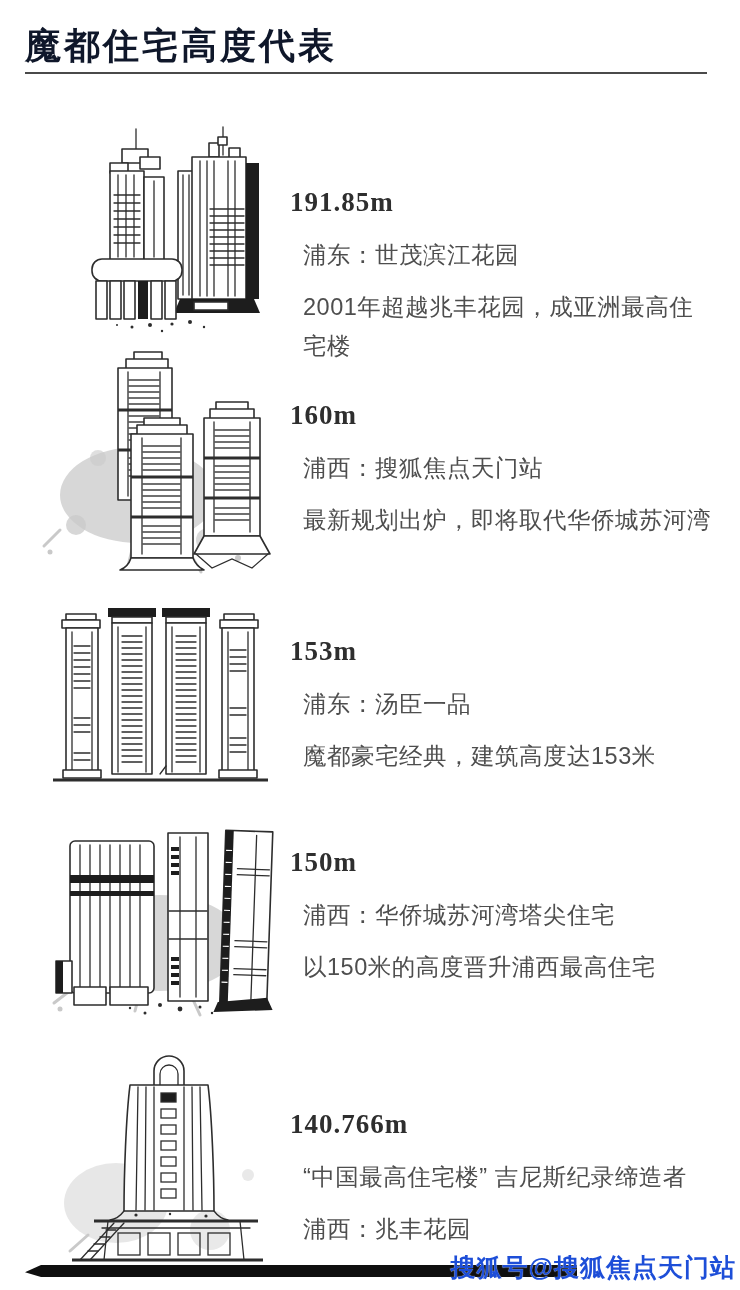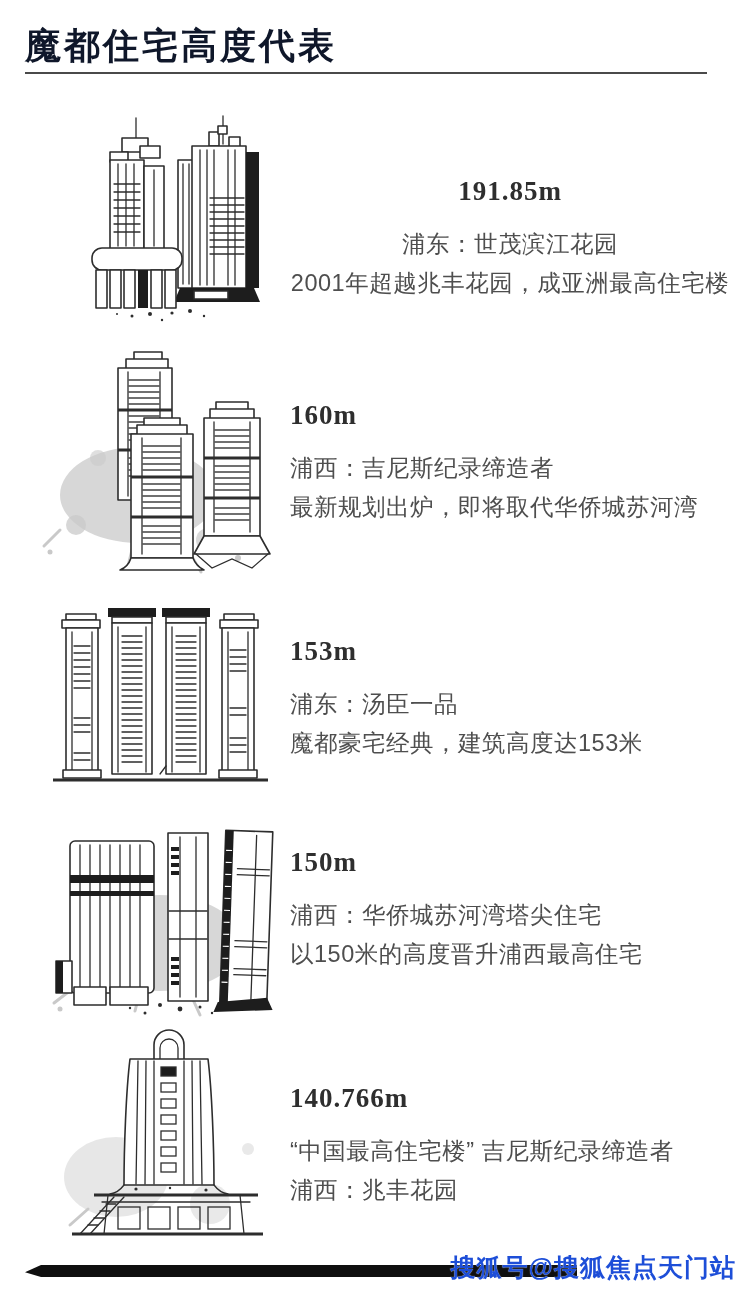--- a/index.html
+++ b/index.html
@@ -15,21 +15,21 @@
     position:absolute;left:25px;top:72px;width:682px;height:2px;background:#4a4a4a;
   }
   .section{position:absolute;left:0;width:740px;}
   .illus{position:absolute;}
   .txt{position:absolute;left:290px;width:440px;}
   .height-val{
     font-family:"Liberation Serif","DejaVu Serif",serif;
     font-weight:bold;font-size:27px;color:#2e2e2e;margin:0 0 18px 0;letter-spacing:1px;
   }
   .line{
-    font-size:23.5px;color:#4e4e4e;line-height:39px;margin:0;letter-spacing:0.5px;
+    font-size:23.5px;color:#4e4e4e;line-height:39px;margin:13px;letter-spacing:0.5px;
   }
   .footer-bar{
     position:absolute;left:25px;top:1265px;width:552px;height:12px;background:#0f0f0f;
     clip-path:polygon(0 60%,16px 0,100% 0,100% 100%,16px 100%);
   }
   .watermark{
     position:absolute;right:4px;top:1251px;
     font-size:25px;font-weight:bold;color:#1d4ed8;letter-spacing:1px;
     text-shadow:0 0 1px #fff;
   }
@@ -41,21 +41,21 @@
   .splat{fill:#c9c9c9;stroke:none;}
   .splat-line{stroke:#c9c9c9;stroke-width:3;fill:none;stroke-linecap:round;}
   .dot{fill:#2d2d2d;stroke:none;}
 </style>
 </head>
 <body>
 
 <div class="page-title">魔都住宅高度代表</div>
 <div class="title-underline"></div>
 
-<div class="section" style="top:100px;height:235px;text-align:center;">
+<div class="section" style="top:111px;height:235px;">
   <div class="illus" style="left:42px;top:8px;">
     <svg width="240" height="218" viewBox="0 0 240 218">
 
       <line class="ink-line" x1="181" y1="8" x2="181" y2="36"></line>
       <rect class="ink" x="167" y="24" width="10" height="14"></rect>
       <rect class="ink" x="187" y="29" width="11" height="10"></rect>
       <rect class="ink" x="176" y="18" width="9" height="8"></rect>
       <rect class="ink" x="136" y="52" width="16" height="128"></rect>
       <line class="ink-line" x1="141" y1="56" x2="141" y2="176"></line>
       <line class="ink-line" x1="147" y1="56" x2="147" y2="176"></line>
@@ -209,21 +209,21 @@
           <line x1="177" y1="180" x2="211" y2="180"></line>
       </g>
       <line class="ink-thick" x1="166" y1="118" x2="222" y2="118"></line>
       <line class="ink-thick" x1="166" y1="158" x2="222" y2="158"></line>
       <path class="ink" d="M166 196 L156 214 L232 214 L222 196 Z"></path>
       <path class="ink-line" d="M158 214 L174 228 L194 219 L214 228 L230 214"></path>
     </svg>
   </div>
   <div class="txt" style="top:62px;">
     <p class="height-val">160m</p>
-    <p class="line">浦西：吉尼斯纪录缔造者</p>
+    <p class="line">浦西：搜狐焦点天门站</p>
     <p class="line">最新规划出炉，即将取代华侨城苏河湾</p>
   </div>
 </div>
 
 <div class="section" style="top:592px;height:210px;">
   <div class="illus" style="left:48px;top:6px;">
     <svg width="225" height="195" viewBox="0 0 225 195">
       <line class="ink-thick" x1="5" y1="182" x2="220" y2="182"></line>
 
       <rect class="ink" x="18" y="16" width="30" height="6"></rect>
@@ -420,21 +420,21 @@
         <circle class="dot" cx="172" cy="202" r="1.2"></circle>
     </svg>
   </div>
   <div class="txt" style="top:42px;">
     <p class="height-val">150m</p>
     <p class="line">浦西：华侨城苏河湾塔尖住宅</p>
     <p class="line">以150米的高度晋升浦西最高住宅</p>
   </div>
 </div>
 
-<div class="section" style="top:1025px;height:215px;">
+<div class="section" style="top:1051px;height:215px;">
   <div class="illus" style="left:58px;top:4px;">
     <svg width="225" height="208" viewBox="0 0 225 208">
 
       <ellipse class="splat" cx="58" cy="148" rx="52" ry="40" opacity="0.45"></ellipse>
       <circle class="splat" cx="152" cy="175" r="20" opacity="0.4"></circle>
       <circle class="splat" cx="190" cy="120" r="6" opacity="0.4"></circle>
       <line class="splat-line" x1="30" y1="180" x2="12" y2="196"></line>
 
       <path class="ink" d="M96 32 L96 16 A15 15 0 0 1 126 16 L126 32"></path>
       <path class="ink-line" d="M102 32 L102 19 A9 9 0 0 1 120 19 L120 32"></path>

